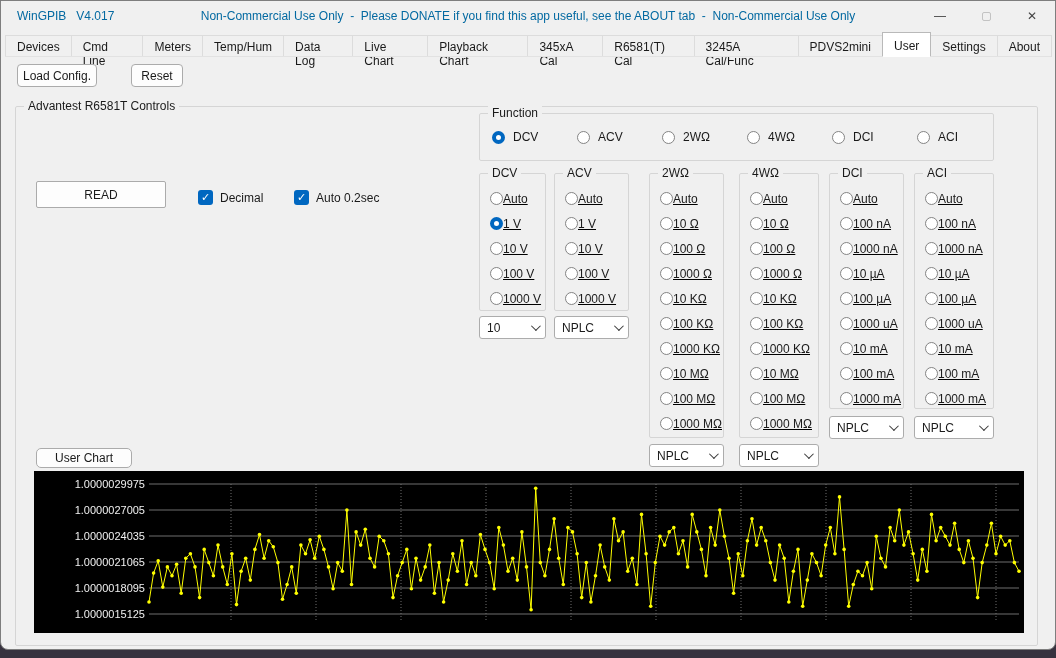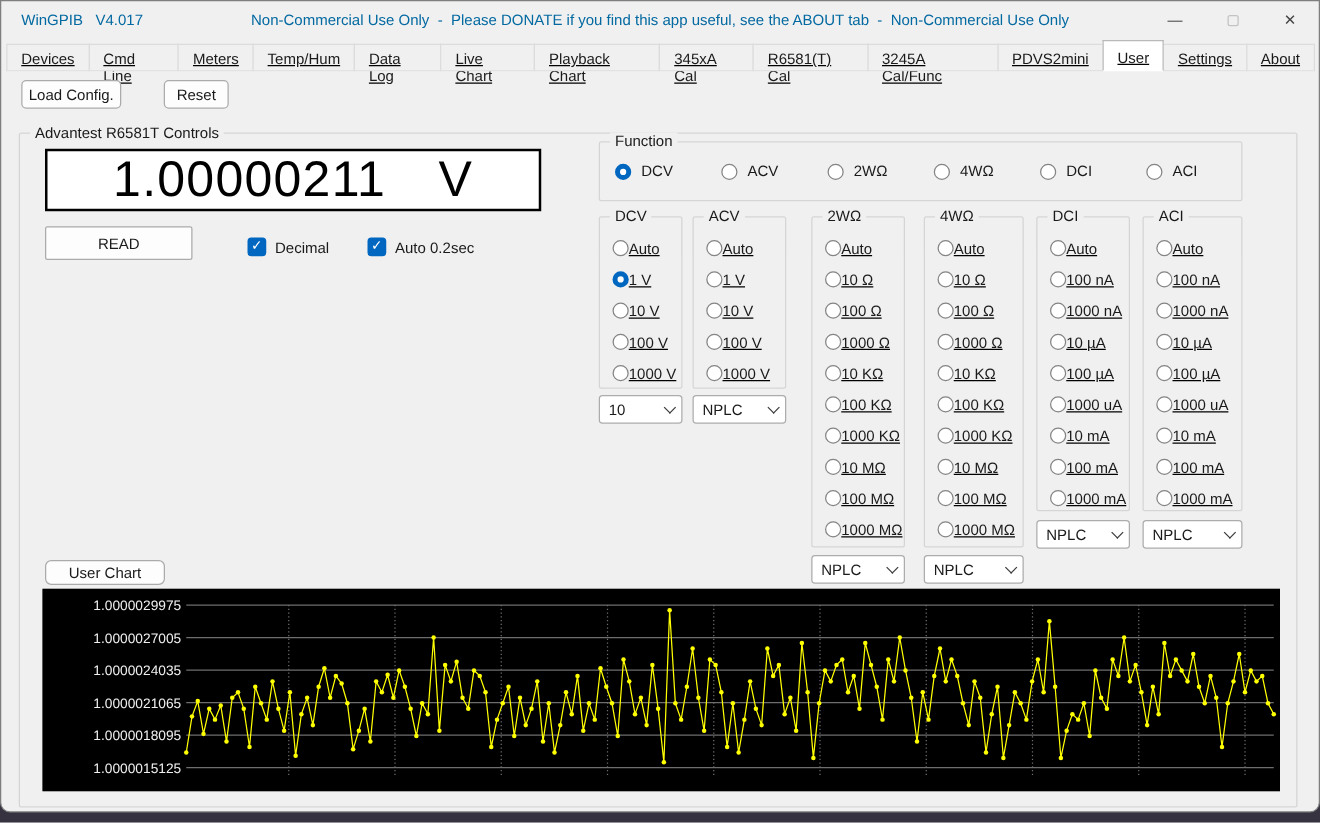--- a/index.html
+++ b/index.html
@@ -13,21 +13,21 @@
   #titlebar { position:absolute; left:0; top:0; width:100%; height:30px; }
   .title-text { position:absolute; top:8px; color:#0369a1; white-space:pre; font-size:12px; }
   #title-left { left:16px; }
   #title-center { left:50%; transform:translateX(-50%); }
   .win-btns { position:absolute; right:0; top:0; height:30px; display:flex; }
   .win-btn { width:46px; height:30px; display:flex; align-items:center; justify-content:center;
              color:#444; font-size:12px; }
   .max-box { width:9px; height:9px; border:1px solid #c3c3c3; border-radius:2px; }
 
   
-  #tab-strip { position:absolute; left:4px; top:31px; right:4px; height:25px; display:flex; align-items:flex-end;text-decoration:underline; }
+  #tab-strip { position:absolute; left:4px; top:31px; right:4px; height:25px; display:flex; align-items:flex-end; }
   .tab { padding:4px 11px 5px 11px; height:22px; background:#f0f0f0; border:1px solid #dcdcdc; border-bottom:none;
          color:#1a1a1a; cursor:default; margin-right:-1px; }
   .tab.active { background:#ffffff; border:1px solid #b9b9b9; border-bottom:1px solid #ffffff;
                 height:25px; padding-top:6px; position:relative; z-index:2; }
   #tab-page-line { position:absolute; left:4px; top:55px; right:4px; height:0; border-top:1px solid #e2e2e2; }
 
   
   .btn { position:absolute; background:#fdfdfd; border:1px solid #ababab; border-radius:4px;
          display:flex; align-items:center; justify-content:center; font-size:12px; color:#1a1a1a; }
   .groupbox { position:absolute; border:1px solid #d5d5d5; border-radius:2px; }
@@ -52,21 +52,21 @@
   
   #btn-load-config { left:16px; top:63px; width:80px; height:23px; }
   #btn-reset       { left:130px; top:63px; width:52px; height:23px; }
   #main-groupbox   { left:14px; top:105px; width:1023px; height:540px; }
 
   #display { position:absolute; left:35px; top:118px; width:397px; height:50px; background:#fff;
              border:2px solid #000; display:flex; align-items:center; justify-content:center;
              font-size:40px; color:#000; letter-spacing:1px; }
   #display .unit { margin-left:42px; }
 
-  #btn-read { left:35px; top:180px; width:118px; height:27px; border-radius:2px; }
+  #btn-read { left:35px; top:180px; width:130px; height:27px; border-radius:2px; }
   #cb-decimal { left:197px; top:189px; }
   #cb-auto    { left:293px; top:189px; }
 
   #function-groupbox { left:478px; top:112px; width:515px; height:48px; }
   #function-groupbox .fradio { position:absolute; top:50%; transform:translateY(-50%); display:flex; align-items:center; gap:8px; }
 
   .rangebox .opts { position:absolute; left:0; top:12px; right:0; }
 
   #btn-reset-chart { left:35px; top:447px; width:96px; height:20px; border-radius:5px; }
   #chart-wrap { position:absolute; left:33px; top:470px; width:990px; height:162px; background:#000; }
@@ -106,24 +106,20 @@
     </div>
   <div id="tab-page-line"></div>
 
   <div id="btn-load-config" class="btn">Load Config.</div>
   <div id="btn-reset" class="btn">Reset</div>
 
   <div id="main-groupbox" class="groupbox">
     <span class="gb-label">Advantest R6581T Controls</span>
   </div>
 
-  <div id="display">
-    <span>1.00000211</span>
-    <span class="unit">V</span>
-  </div>
 
   <div id="btn-read" class="btn">READ</div>
 
   <div id="cb-decimal" class="checkbox-wrap">
     <span class="checkbox-box">✓</span>
     <span class="radio-label">Decimal</span>
   </div>
   <div id="cb-auto" class="checkbox-wrap">
     <span class="checkbox-box">✓</span>
     <span class="radio-label">Auto 0.2sec</span>

